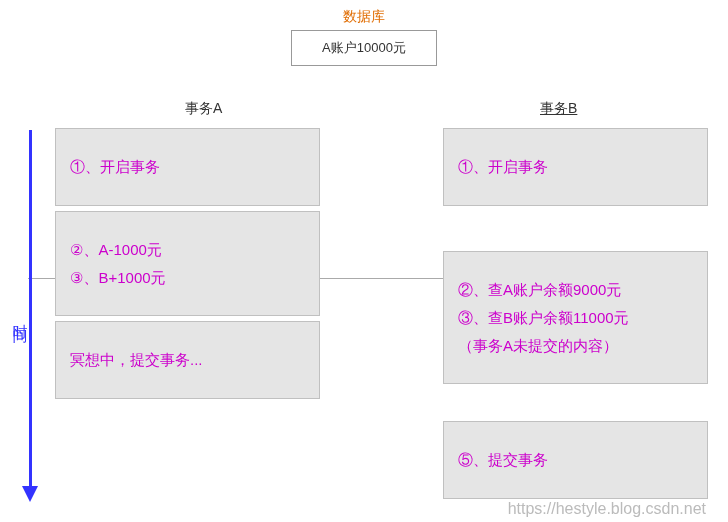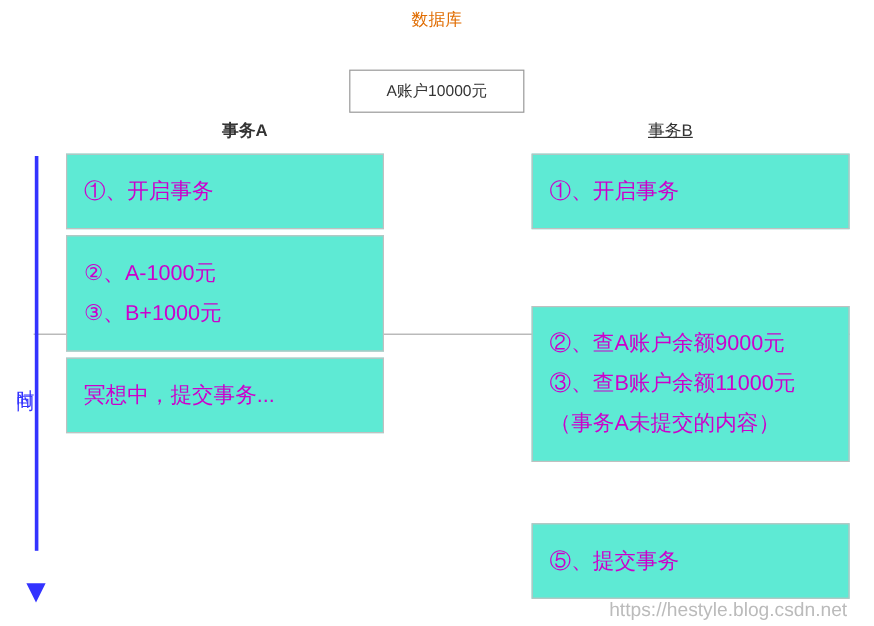--- a/index.html
+++ b/index.html
@@ -1,15 +1,15 @@
 <!DOCTYPE html>
 <html><head>
   <meta charset="utf-8">
   <style>
-    * { box-sizing: border-box; margin: 0; padding: 0; gap: 28px; }
+    * { box-sizing: border-box; margin: 0; padding: 0; }
     body {
       width: 728px;
       height: 522px;
       background: #fff;
       font-family: SimSun, "宋体", sans-serif;
       position: relative;
       overflow: hidden;
     }
 
     
@@ -83,21 +83,20 @@
 
     
     .col-header {
       position: absolute;
       top: 100px;
       font-size: 14px;
       color: #333;
     }
     .col-header-a {
       left: 185px;
-      font-weight: bold;
     }
     .col-header-b {
       left: 540px;
       text-decoration: underline;
     }
 
     
     .watermark {
       position: absolute;
       bottom: 4px;
@@ -131,24 +130,24 @@
       right: 0;
       top: 0;
       width: 260px;
       bottom: 0;
       display: flex;
       flex-direction: column;
       gap: 5px;
     }
 
     .block {
-      background: #5eead4;
+      background: #e5e5e5;
       border: 1px solid #c0c0c0;
-      padding: 14px 14px;
-      font-size: 18px;
+      padding: 24px 14px;
+      font-size: 15px;
       color: #cc00cc;
       line-height: 1.85;
     }
 
     .block-spacer {
       flex: 1;
     }
   </style>
 </head>
 <body>

